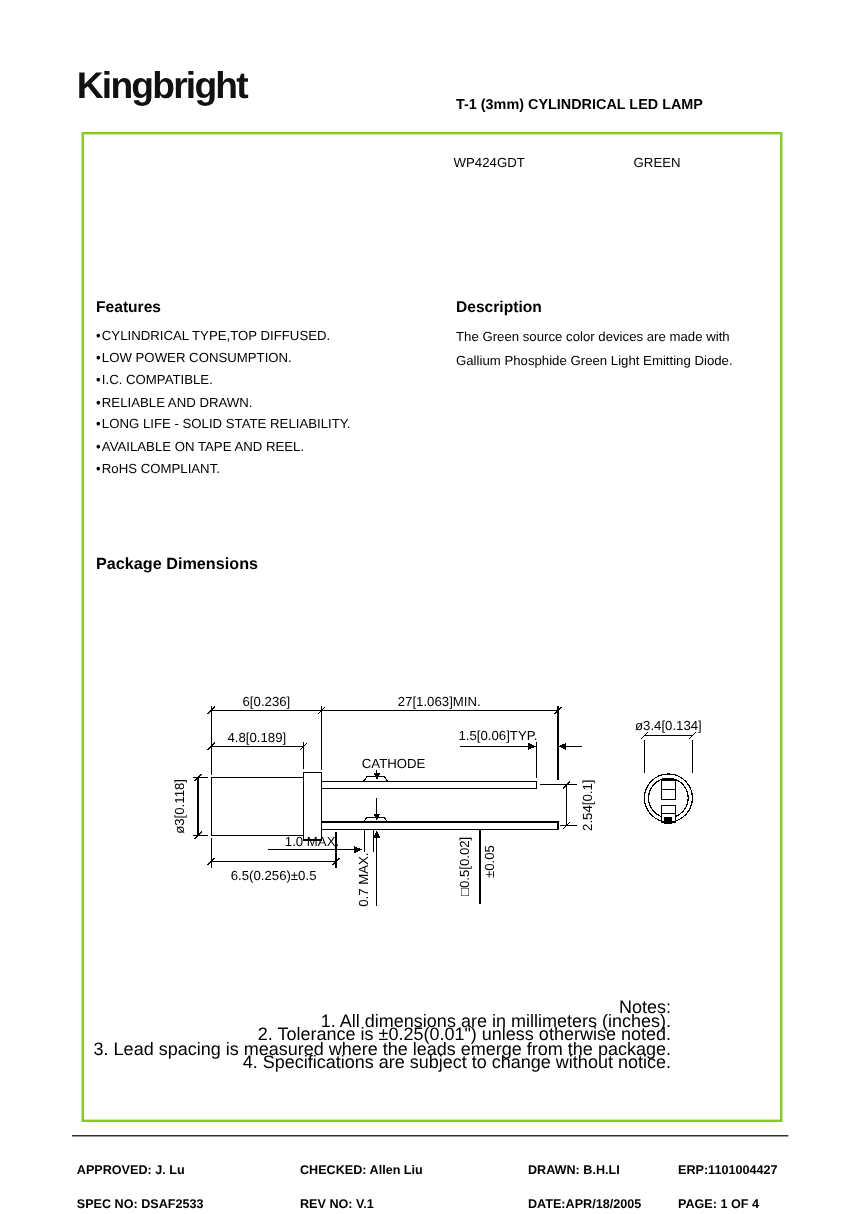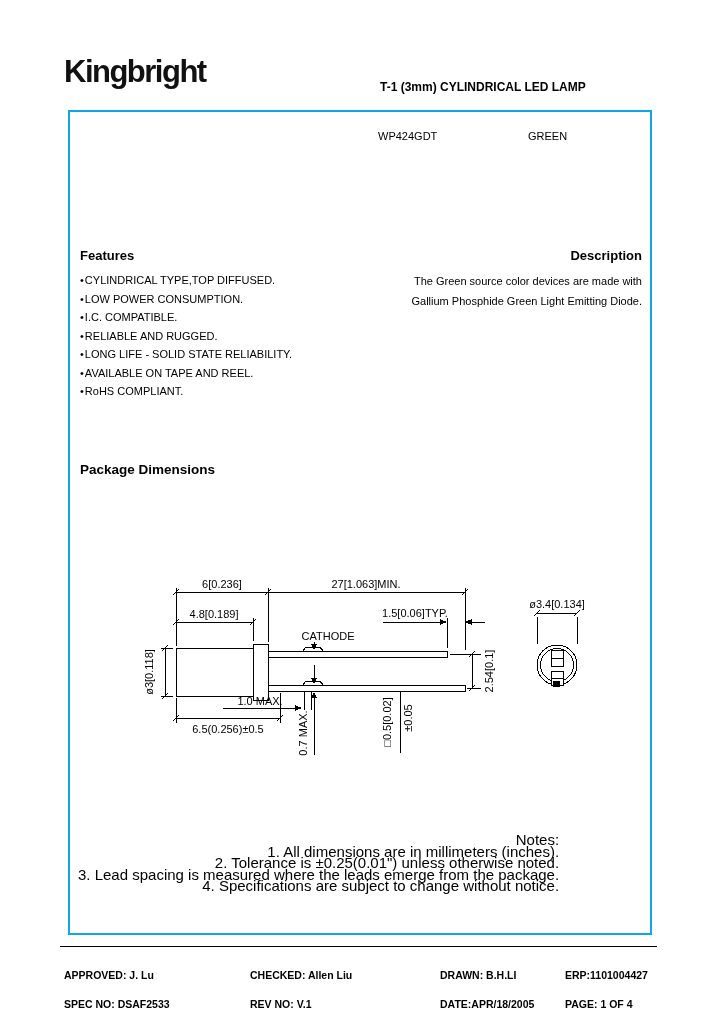--- a/index.html
+++ b/index.html
@@ -4,32 +4,32 @@
 <style>
   * { margin:0; padding:0; box-sizing:border-box; }
   body { background:#fff; font-family:"Liberation Sans", sans-serif; color:#000; }
   .page { position:relative; width:696px; height:1012px; background:#fff; overflow:hidden; }
 
   .logo { position:absolute; left:64px; top:54px; font-size:31px; font-weight:bold;
           letter-spacing:-1.5px; color:#111; }
   .doc-title { position:absolute; left:380px; top:80px; font-size:12px; font-weight:bold; }
 
   .main-box { position:absolute; left:68px; top:110px; width:584px; height:825px;
-              border:2px solid #0ea5e9; }
+              border:2px solid #84cc16; }
 
   .part-number { position:absolute; left:308px; top:18px; font-size:11px; }
   .part-color  { position:absolute; left:458px; top:18px; font-size:11px; }
 
   .features { position:absolute; left:10px; top:136px; width:290px; }
   .features h3, .description h3 { font-size:13px; font-weight:bold; margin-bottom:8px; }
   .features ul { list-style:none; }
   .features li { font-size:11px; line-height:18.5px; white-space:nowrap; }
   .features li::before { content:"•"; margin-right:1px; }
 
-  .description { position:absolute; left:310px; top:136px; width:262px;text-align:right; }
+  .description { position:absolute; left:310px; top:136px; width:262px; }
   .description .desc-line { font-size:11px; line-height:20px; }
 
   .pkg-title { position:absolute; left:10px; top:350px; font-size:13.5px; font-weight:bold; }
 
   .drawing { position:absolute; left:70px; top:443px; }
   .drawing text { font-family:"Liberation Sans", sans-serif; font-size:11px; fill:#000; }
   .drawing .shp { fill:#fff; stroke:#000; stroke-width:1; }
   .drawing .ln  { stroke:#000; stroke-width:1; fill:none; }
   .drawing .fl  { fill:#000; stroke:none; }
 
@@ -53,21 +53,21 @@
     <div class="part-number">WP424GDT</div>
     <div class="part-color">GREEN</div>
 
     <div class="features">
       <h3>Features</h3>
       <ul>
 
       <li>CYLINDRICAL TYPE,TOP DIFFUSED.</li>
           <li>LOW POWER CONSUMPTION.</li>
           <li>I.C. COMPATIBLE.</li>
-          <li>RELIABLE AND RUGGED.</li>
+          <li>RELIABLE AND DRAWN.</li>
           <li>LONG LIFE - SOLID STATE RELIABILITY.</li>
           <li>AVAILABLE ON TAPE AND REEL.</li>
           <li>RoHS COMPLIANT.</li>
         </ul>
     </div>
 
     <div class="description">
       <h3>Description</h3>
       <div>
 

